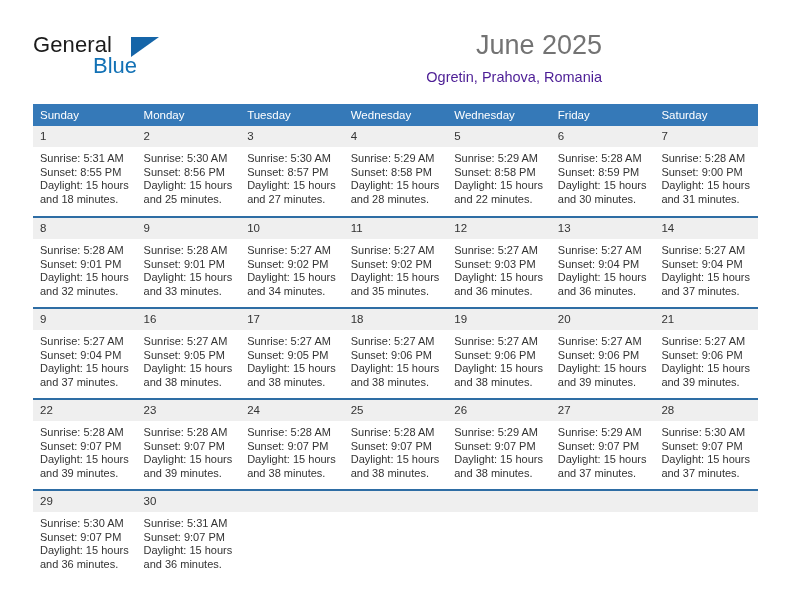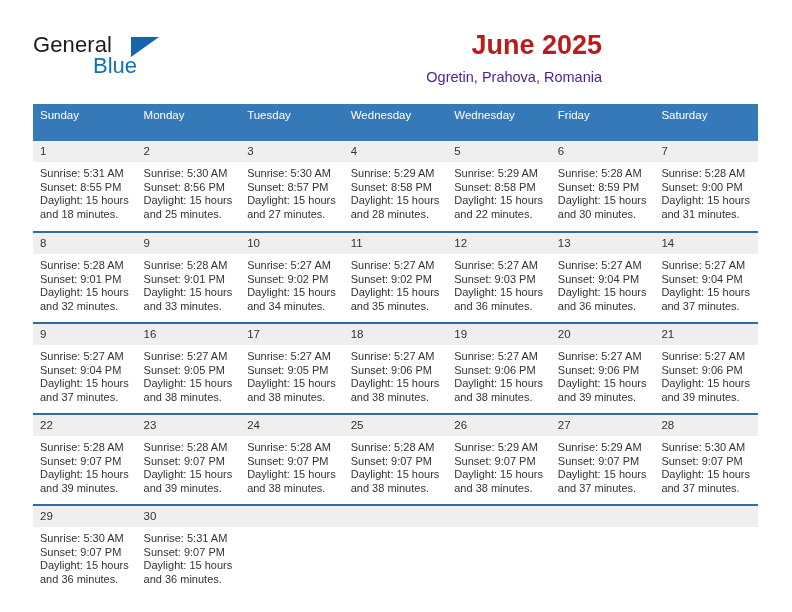--- a/index.html
+++ b/index.html
@@ -63,22 +63,22 @@
   }
 
   .title-block {
     position: absolute;
     right: 0;
     top: 0;
     text-align: right;
   }
   .cal-title {
     font-size: 27px;
-    font-weight: 700;
-    color: #b91c1c;
+    font-weight: 400;
+    color: #737373;
     line-height: 34px;
     white-space: nowrap;
   }
   .cal-sub {
     font-size: 14.5px;
     font-weight: 400;
     color: #4c1d95;
     line-height: 22px;
     margin-top: 4px;
     white-space: nowrap;
@@ -92,21 +92,21 @@
     width: 725px;
     border-collapse: collapse;
     table-layout: fixed;
   }
   .cal th {
     background: #3579b8;
     color: #ffffff;
     font-size: 11.5px;
     font-weight: 400;
     text-align: left;
-    padding: 5px 0 20px 7px;
+    padding: 5px 0 5px 7px;
     height: 20px;
     border: none;
   }
   .cal td {
     vertical-align: top;
     padding: 0;
     border-top: 2px solid #2e6da4;
     height: 91px;
     background: #ffffff;
   }

